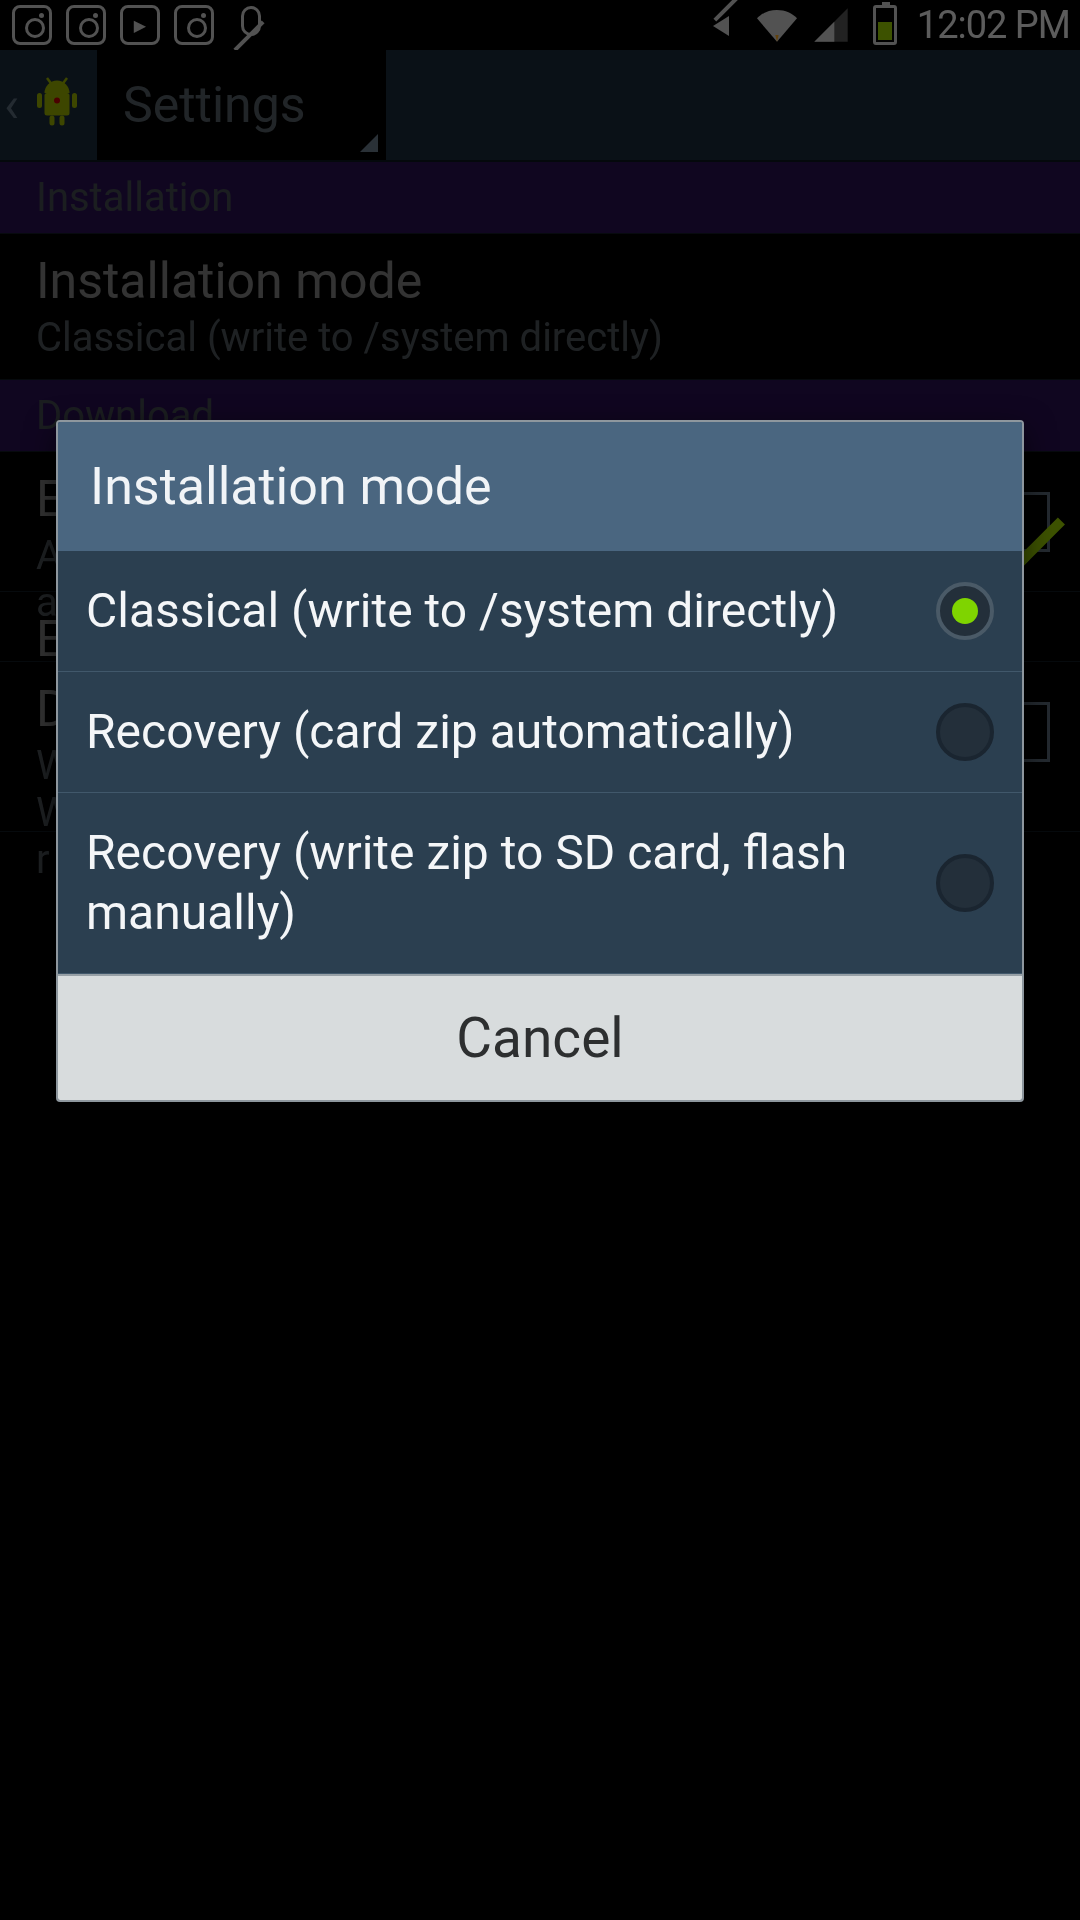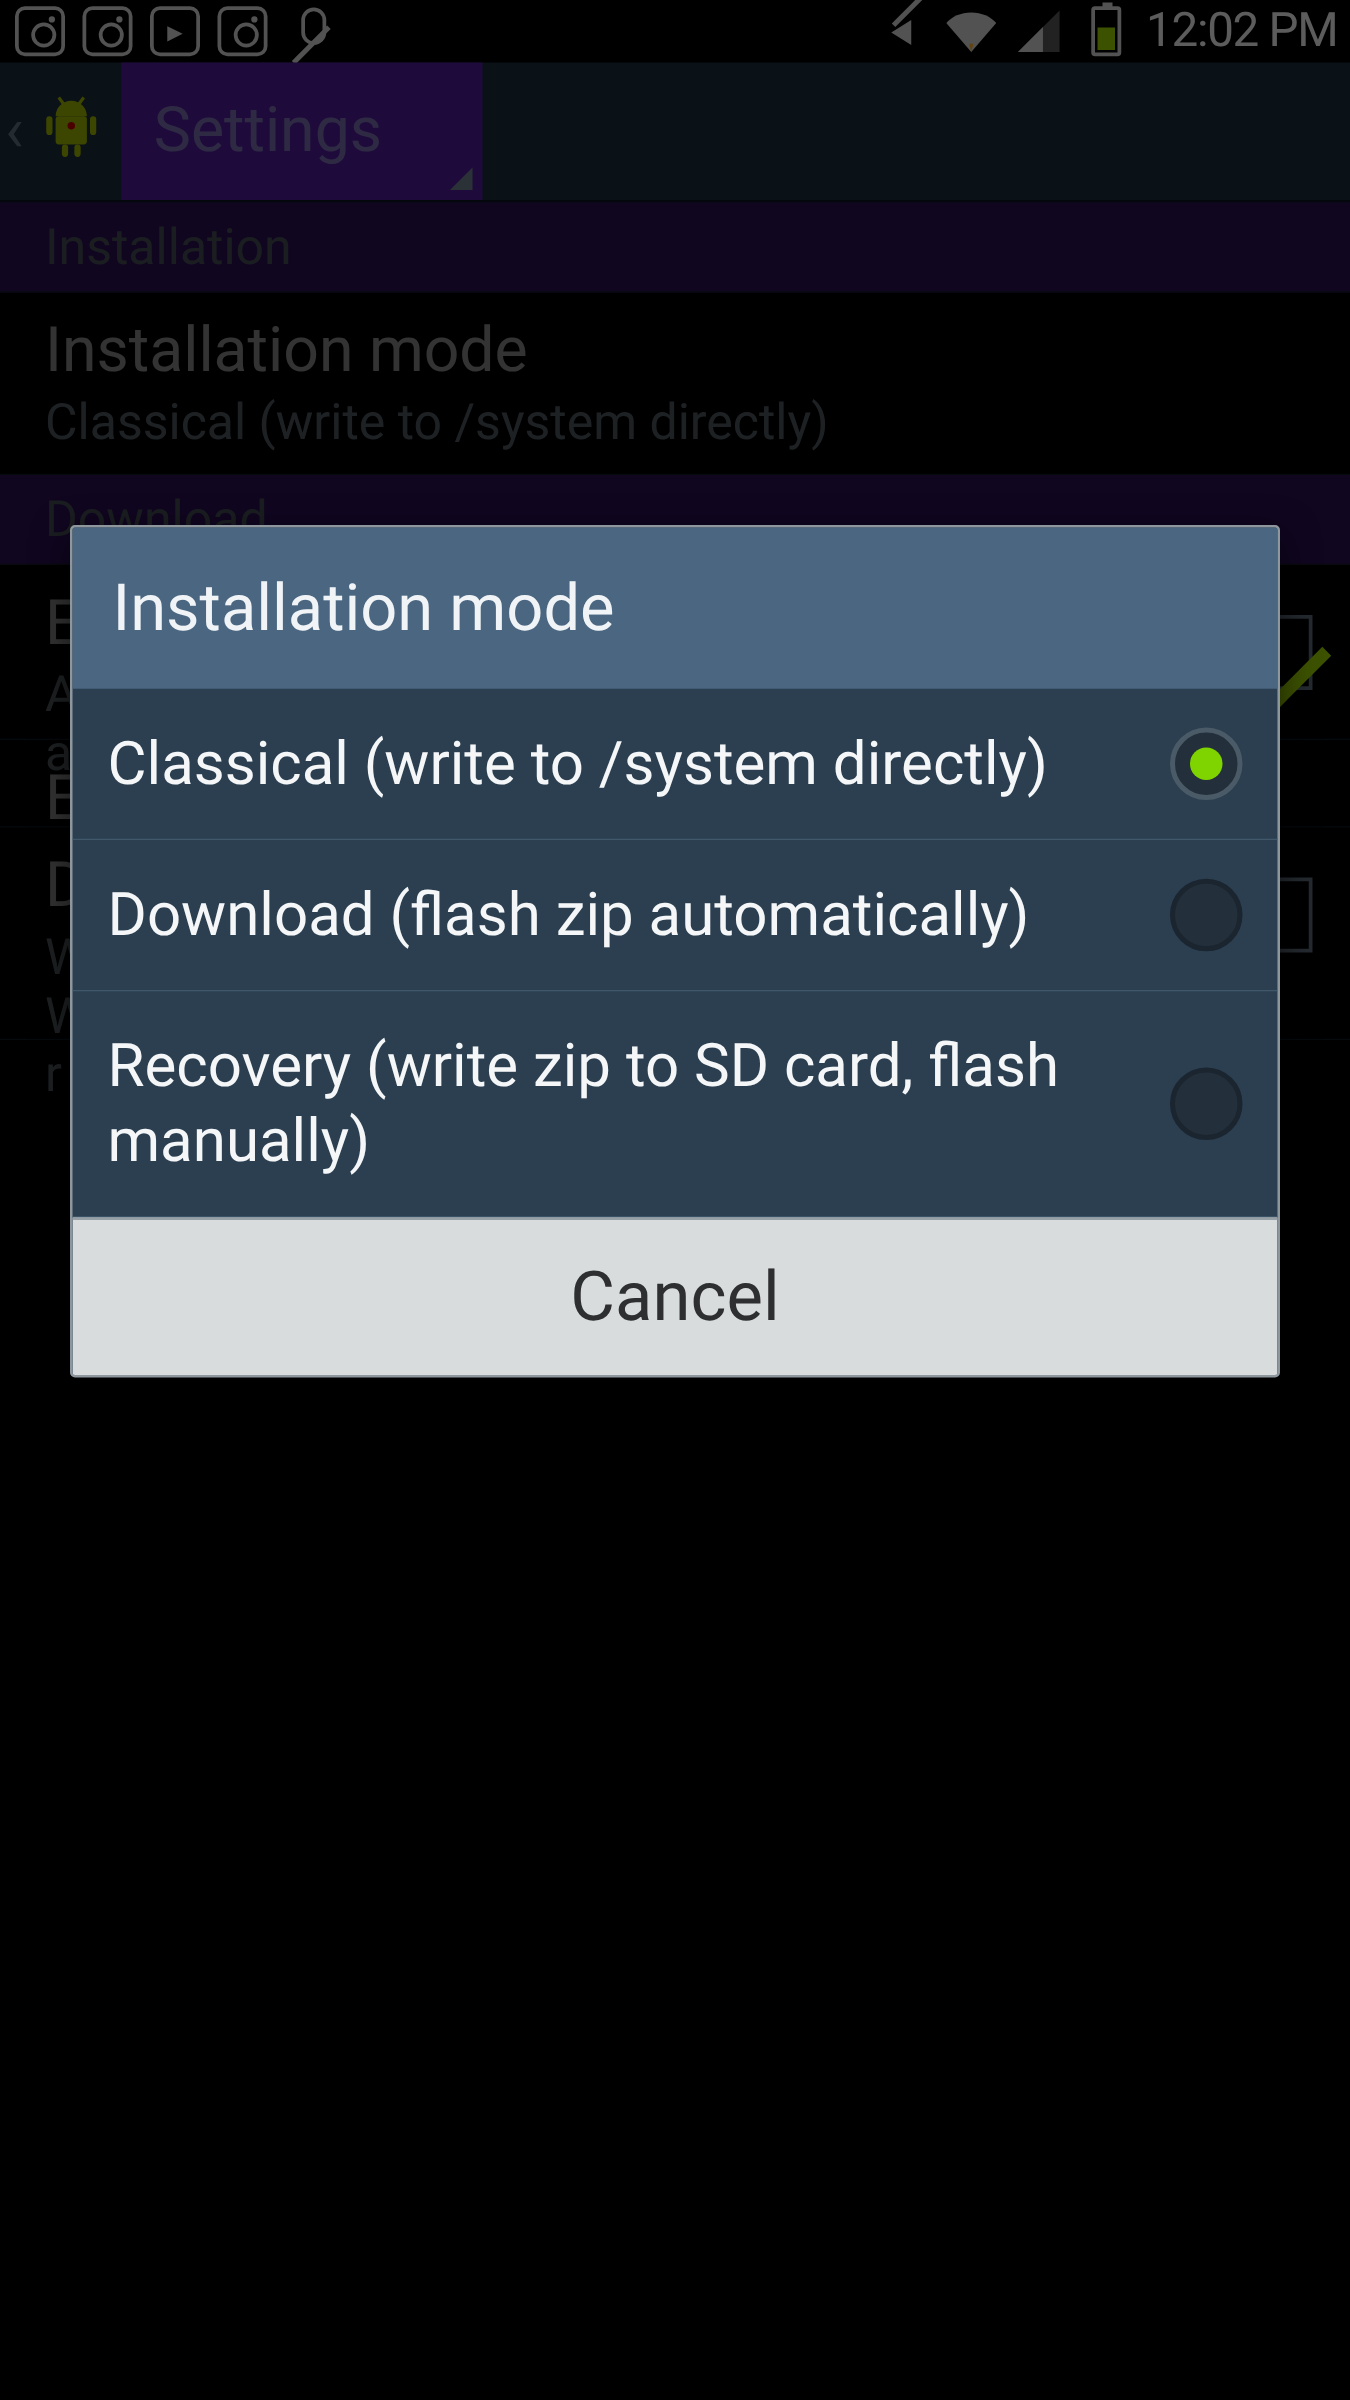--- a/index.html
+++ b/index.html
@@ -56,21 +56,21 @@
   }
   .ab-back{
     display:flex;align-items:center;gap:8px;
     padding:0 10px 0 4px;
   }
   .chev{font-size:50px;color:#8ea1b2;line-height:1;}
   .android-ic svg{width:60px;height:60px;}
   .ab-spinner{
     display:flex;align-items:center;
     padding:0 80px 0 26px;
-    background:#4c1d95;
+    background:#000000;
     position:relative;
     margin-right:auto;
   }
   .ab-spinner .label{font-size:50px;color:#9aa9b6;}
   .spinner-tri{
     position:absolute;right:8px;bottom:8px;
     width:0;height:0;
     border-left:18px solid transparent;
     border-bottom:18px solid #6a7c8b;
   }
@@ -262,21 +262,21 @@
 <div class="dim"></div>
 
 <div class="dialog">
   <div class="dlg-title">Installation mode</div>
 
   <div class="dlg-opt">
     <div class="opt-label">Classical (write to /system directly)</div>
     <div class="radio on"></div>
   </div>
   <div class="dlg-opt">
-    <div class="opt-label">Download (flash zip automatically)</div>
+    <div class="opt-label">Recovery (card zip automatically)</div>
     <div class="radio"></div>
   </div>
   <div class="dlg-opt">
     <div class="opt-label">Recovery (write zip to SD card, flash manually)</div>
     <div class="radio"></div>
   </div>
 
   <div class="dlg-btn">Cancel</div>
 </div>
 

